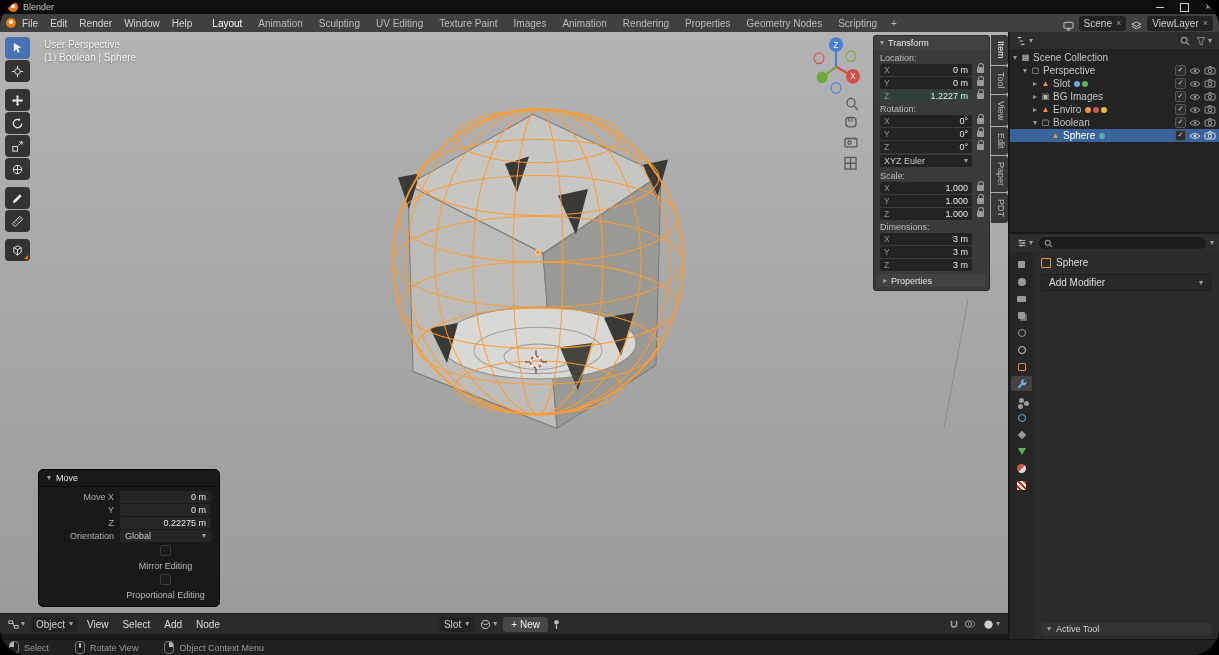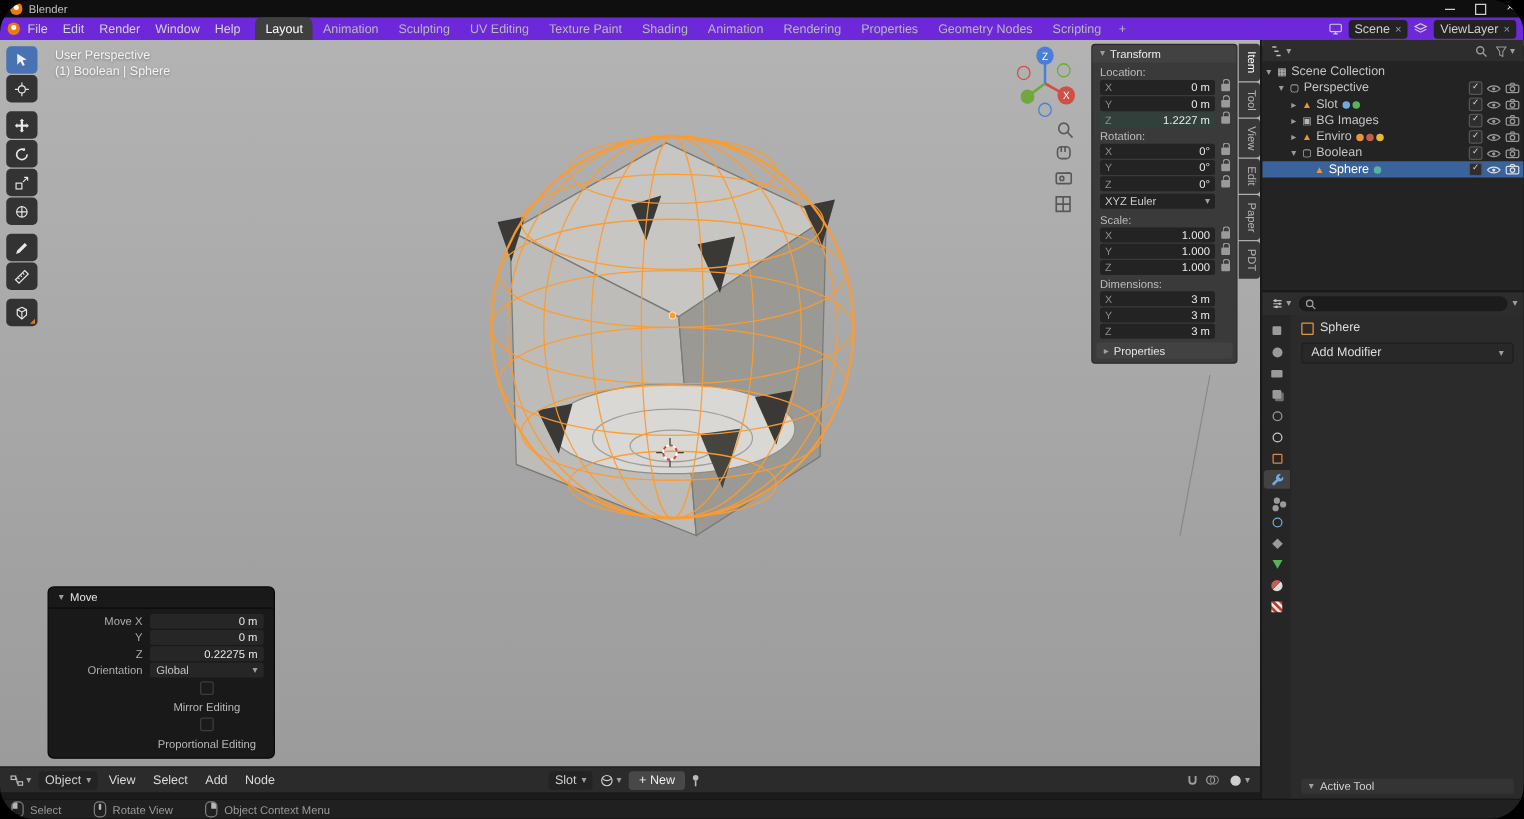--- a/index.html
+++ b/index.html
@@ -12,27 +12,27 @@
   .titlebar{height:14px;background:#0f0f0f;display:flex;align-items:center;padding:0 8px;font-size:9px;color:#c0c0c0;}
   .logo{width:10px;height:10px;border-radius:50%;background:#e87d0d;position:relative;flex:none;}
   .logo::after{content:"";position:absolute;left:2.5px;top:2px;width:4px;height:3.5px;border-radius:50%;background:#fff;}
   .tb-title{margin-left:5px;}
   .win{margin-left:auto;display:flex;gap:16px;align-items:center;}
   .minbar{width:8px;height:1px;background:#cfcfcf;display:inline-block;}
   .maxbox{width:7px;height:7px;border:1px solid #cfcfcf;display:inline-block;}
   .closex{font-size:10px;color:#dedede;line-height:1;}
 
   
-  .menubar{height:18px;background:#6d28d9;display:flex;align-items:center;padding:0 6px;border-bottom:5px solid #5eead4;}
+  .menubar{height:18px;background:#404040;display:flex;align-items:center;padding:0 6px;border-bottom:5px solid #5eead4;}
   .menu-item{padding:1px 6px;color:#d4d4d4;}
   .ws-tabs{display:flex;margin-left:6px;height:100%;align-items:stretch;}
   .ws{padding:0 8px;color:#b9b9b9;display:flex;align-items:center;border-radius:5px 5px 0 0;}
   .ws.active{background:#3f3f3f;color:#fff;}
   .ws-add{padding:0 6px;color:#b9b9b9;}
-  .mb-right{margin-left:auto;display:flex;align-items:center;gap:5px;}
+  .mb-right{margin-left:auto;display:flex;align-items:flex-end;gap:5px;}
   .pill{display:flex;align-items:center;gap:4px;background:#232323;border-radius:3px;padding:1px 5px;height:13px;}
   .pill .x{color:#9a9a9a;font-size:9px;}
 
   
   .vp-header{height:16px;background:#323232;display:flex;align-items:center;gap:3px;padding:0 4px;border-bottom:1px solid #232323;}
   .vph-menu{padding:0 5px;color:#dcdcdc;}
   .icon-btn{display:flex;align-items:center;gap:2px;padding:0 2px;}
   .vph-right{margin-left:auto;display:flex;align-items:center;gap:5px;}
   .shade-group{display:flex;align-items:center;gap:3px;background:#272727;border-radius:8px;padding:1px 4px;}
   .shade{width:9px;height:9px;border-radius:50%;}
@@ -175,21 +175,21 @@
     <span class="menu-item">Edit</span>
     <span class="menu-item">Render</span>
     <span class="menu-item">Window</span>
     <span class="menu-item">Help</span>
     <div class="ws-tabs">
       <span class="ws active">Layout</span>
       <span class="ws">Animation</span>
       <span class="ws">Sculpting</span>
       <span class="ws">UV Editing</span>
       <span class="ws">Texture Paint</span>
-      <span class="ws">Shading</span>
+      <span class="ws">Images</span>
       <span class="ws">Animation</span>
       <span class="ws">Rendering</span>
       <span class="ws">Properties</span>
       <span class="ws">Geometry Nodes</span>
       <span class="ws">Scripting</span>
     </div>
     <span class="ws-add">+</span>
     <div class="mb-right">
       <span>
           <svg width="11" height="10" viewBox="0 0 12 11">

